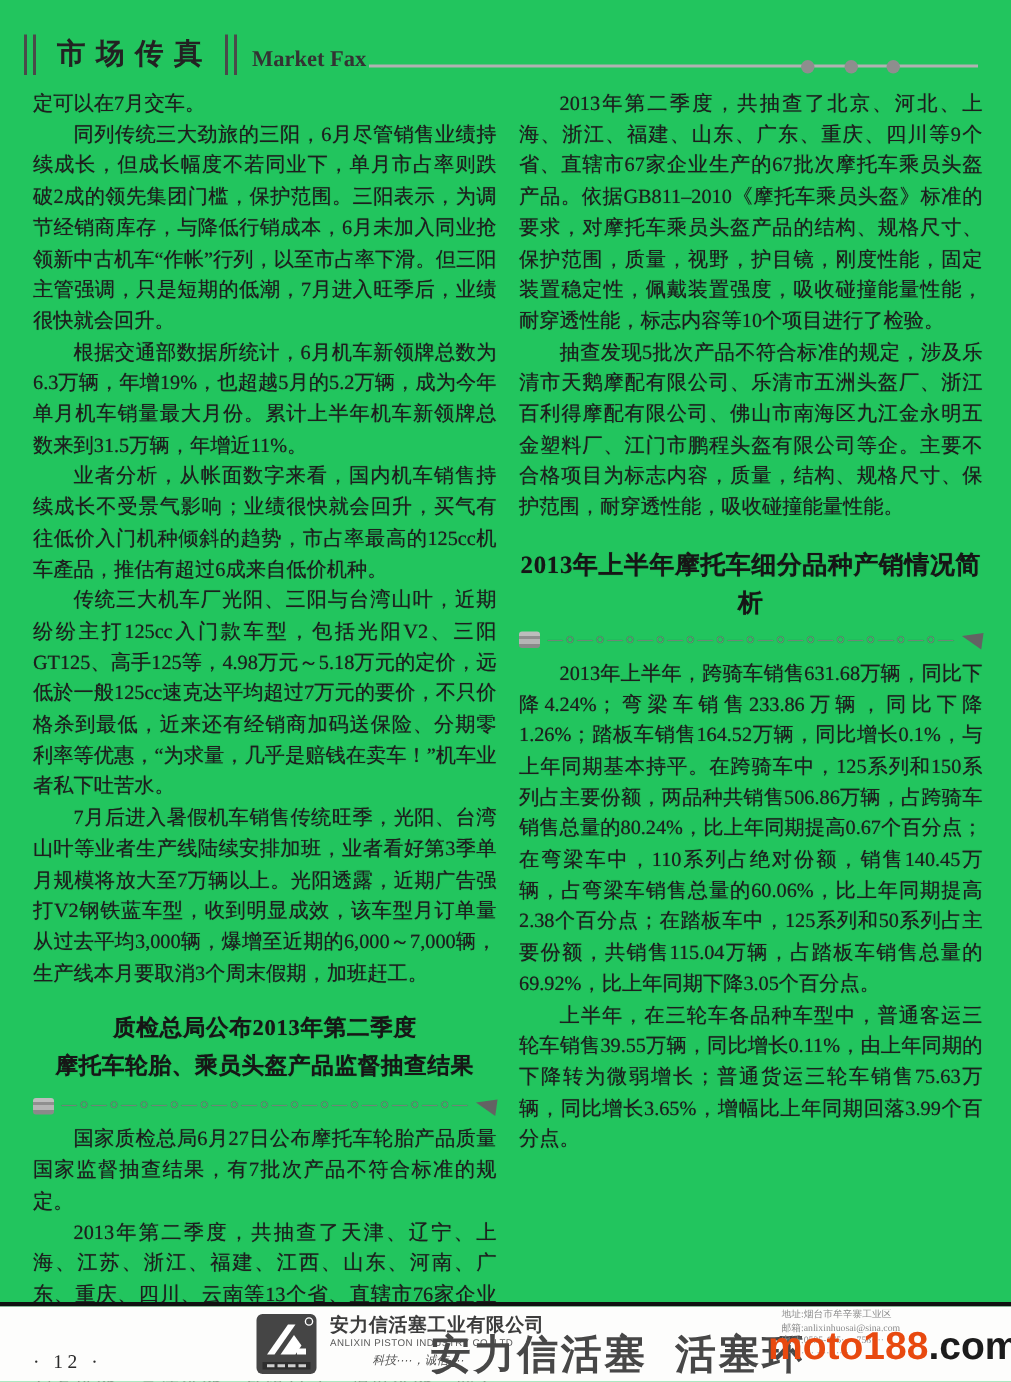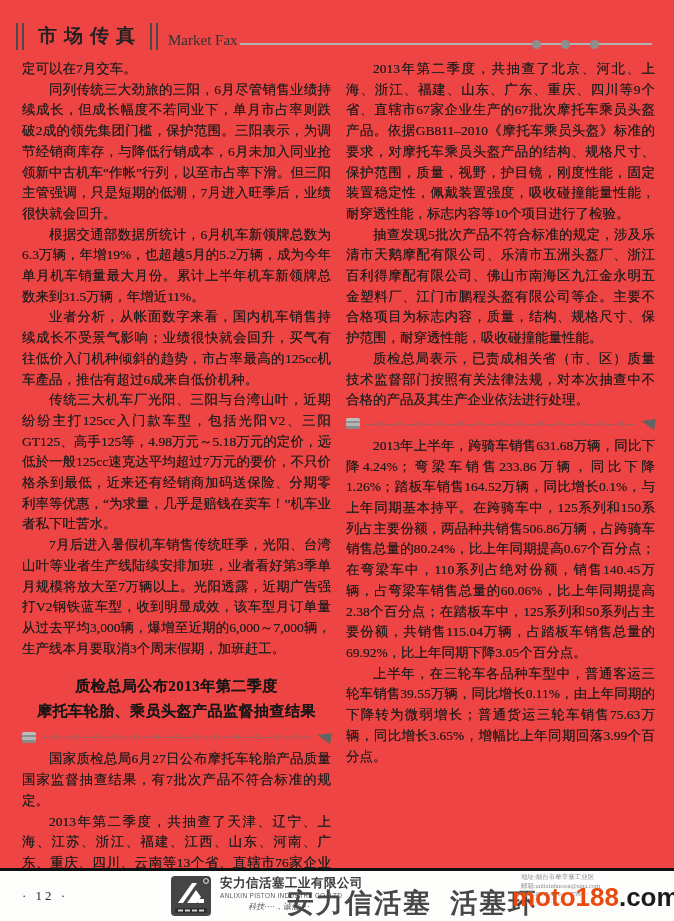--- a/index.html
+++ b/index.html
@@ -1,31 +1,31 @@
 <!DOCTYPE html>
 <html><head>
 <meta charset="utf-8">
 <style>
   * { box-sizing: border-box; }
   html,body { margin:0; padding:0; background:#ffffff; }
   .page {
     position:relative; width:674px; height:921px; overflow:hidden;
-    background:#ef4444;
+    background:#22c55e;
     font-family:"Liberation Serif","DejaVu Serif",serif;
     color:#1e1e1e;
   }
   
   .hdr { display:flex; align-items:center; padding:20px 18px 0 16px; height:52px; }
   .dbar { width:8px; height:27px; border-left:2.5px solid #4a4a4a; border-right:2.5px solid #4a4a4a; flex:0 0 auto; }
   .hdr-cn {
     font-family:"Liberation Sans","DejaVu Sans",sans-serif;
     font-weight:bold; font-size:19px; letter-spacing:7px;
     color:#222; margin:0 8px 0 14px; white-space:nowrap;
   }
-  .hdr-en { font-size:15px; font-weight:normal; color:#333; margin-left:10px; margin-bottom:-8px; white-space:nowrap; }
+  .hdr-en { font-size:15px; font-weight:bold; color:#333; margin-left:10px; margin-bottom:-8px; white-space:nowrap; }
   .rule { position:relative; flex:1 1 auto; height:2px; background:#b2b2b2; align-self:flex-end; margin:0 4px 7px 2px; }
   .rule .dot { position:absolute; top:-3.5px; width:9px; height:9px; border-radius:50%; background:#8e8e8e; }
   .rule .d1 { left:71%; } .rule .d2 { left:78%; } .rule .d3 { left:85%; }
 
   
   .columns { display:flex; gap:15px; padding:7px 20px 0 22px; }
   .col { width:309px; font-size:13.5px; line-height:20.7px; text-align:justify;
          text-shadow:0 0 .5px rgba(20,20,20,.65); }
   .col p { margin:0; text-indent:2em; }
   .col p.noindent { text-indent:0; }
@@ -44,21 +44,21 @@
   .chain { flex:1 1 auto; overflow:hidden; white-space:nowrap; font-size:10px;
     letter-spacing:2px; color:#8a8a8a; line-height:12px; }
   .chain::before { content:"—○—○—○—○—○—○—○—○—○—○—○—○—○—○—○—○—○—○—○—○—○—○—○—○—○"; }
   .divider-arrow { flex:0 0 auto; width:0; height:0; margin-left:4px;
     border-top:4px solid transparent; border-bottom:7px solid transparent;
     border-right:14px solid #636363; transform:rotate(8deg); }
 
   
   .footer-rule { position:absolute; left:0; top:868px; width:674px; height:3px; background:#111; }
   .footer { position:absolute; left:0; top:871px; width:674px; height:50px; background:#fdfdfc; }
-  .pageno { position:absolute; left:22px; top:17px; font-size:13px; letter-spacing:3px; color:#2a2a2a; }
+  .pageno { position:absolute; left:22px; top:29px; font-size:13px; letter-spacing:3px; color:#2a2a2a; }
 
   .logo { position:absolute; left:170px; top:4px; width:42px; height:42px; }
 
   .company { position:absolute; left:220px; top:4px; width:118px; text-align:left;
     font-family:"Liberation Sans","DejaVu Sans",sans-serif; }
   .company-cn { font-size:12.5px; font-weight:bold; color:#3c3c3c; letter-spacing:.5px; white-space:nowrap; }
   .company-en { font-size:6.5px; color:#5a5a5a; letter-spacing:.3px; white-space:nowrap; }
   .company-slogan { font-size:8px; font-style:italic; color:#555; margin-top:2px; white-space:nowrap;text-align:center; }
 
   .ad-text { position:absolute; left:287px; top:14px; white-space:nowrap;
@@ -110,22 +110,24 @@
         <span class="chain"></span>
         <span class="divider-arrow"></span>
       </div>
       <p class="after-divider">国家质检总局6月27日公布摩托车轮胎产品质量国家监督抽查结果，有7批次产品不符合标准的规定。</p>
       <p>2013年第二季度，共抽查了天津、辽宁、上海、江苏、浙江、福建、江西、山东、河南、广东、重庆、四川、云南等13个省、直辖市76家企业生产的79批次摩托车轮胎产品。依据GB518–2007《摩托车轮胎》标准的要求，对摩托车轮胎产品的耐久性能、高速性能、外缘尺寸、强度性能、胎面磨耗标志等5个项目进行了检验。</p>
     </div>
 
     <div class="col">
       <p>2013年第二季度，共抽查了北京、河北、上海、浙江、福建、山东、广东、重庆、四川等9个省、直辖市67家企业生产的67批次摩托车乘员头盔产品。依据GB811–2010《摩托车乘员头盔》标准的要求，对摩托车乘员头盔产品的结构、规格尺寸、保护范围，质量，视野，护目镜，刚度性能，固定装置稳定性，佩戴装置强度，吸收碰撞能量性能，耐穿透性能，标志内容等10个项目进行了检验。</p>
       <p>抽查发现5批次产品不符合标准的规定，涉及乐清市天鹅摩配有限公司、乐清市五洲头盔厂、浙江百利得摩配有限公司、佛山市南海区九江金永明五金塑料厂、江门市鹏程头盔有限公司等企。主要不合格项目为标志内容，质量，结构、规格尺寸、保护范围，耐穿透性能，吸收碰撞能量性能。</p>
-      <p>质检总局表示，已责成相关省（市、区）质量技术监督部门按照有关法律法规，对本次抽查中不合格的产品及其生产企业依法进行处理。</p>
 
+      <div class="title-block">
+        <div class="art-title" style="font-size:16.5px;">2013年上半年摩托车细分品种产销情况简析</div>
+      </div>
       <div class="divider">
         <span class="seal-icon"></span>
         <span class="chain"></span>
         <span class="divider-arrow"></span>
       </div>
       <p class="after-divider">2013年上半年，跨骑车销售631.68万辆，同比下降4.24%；弯梁车销售233.86万辆，同比下降1.26%；踏板车销售164.52万辆，同比增长0.1%，与上年同期基本持平。在跨骑车中，125系列和150系列占主要份额，两品种共销售506.86万辆，占跨骑车销售总量的80.24%，比上年同期提高0.67个百分点；在弯梁车中，110系列占绝对份额，销售140.45万辆，占弯梁车销售总量的60.06%，比上年同期提高2.38个百分点；在踏板车中，125系列和50系列占主要份额，共销售115.04万辆，占踏板车销售总量的69.92%，比上年同期下降3.05个百分点。</p>
       <p>上半年，在三轮车各品种车型中，普通客运三轮车销售39.55万辆，同比增长0.11%，由上年同期的下降转为微弱增长；普通货运三轮车销售75.63万辆，同比增长3.65%，增幅比上年同期回落3.99个百分点。</p>
     </div>
 
   </div>

